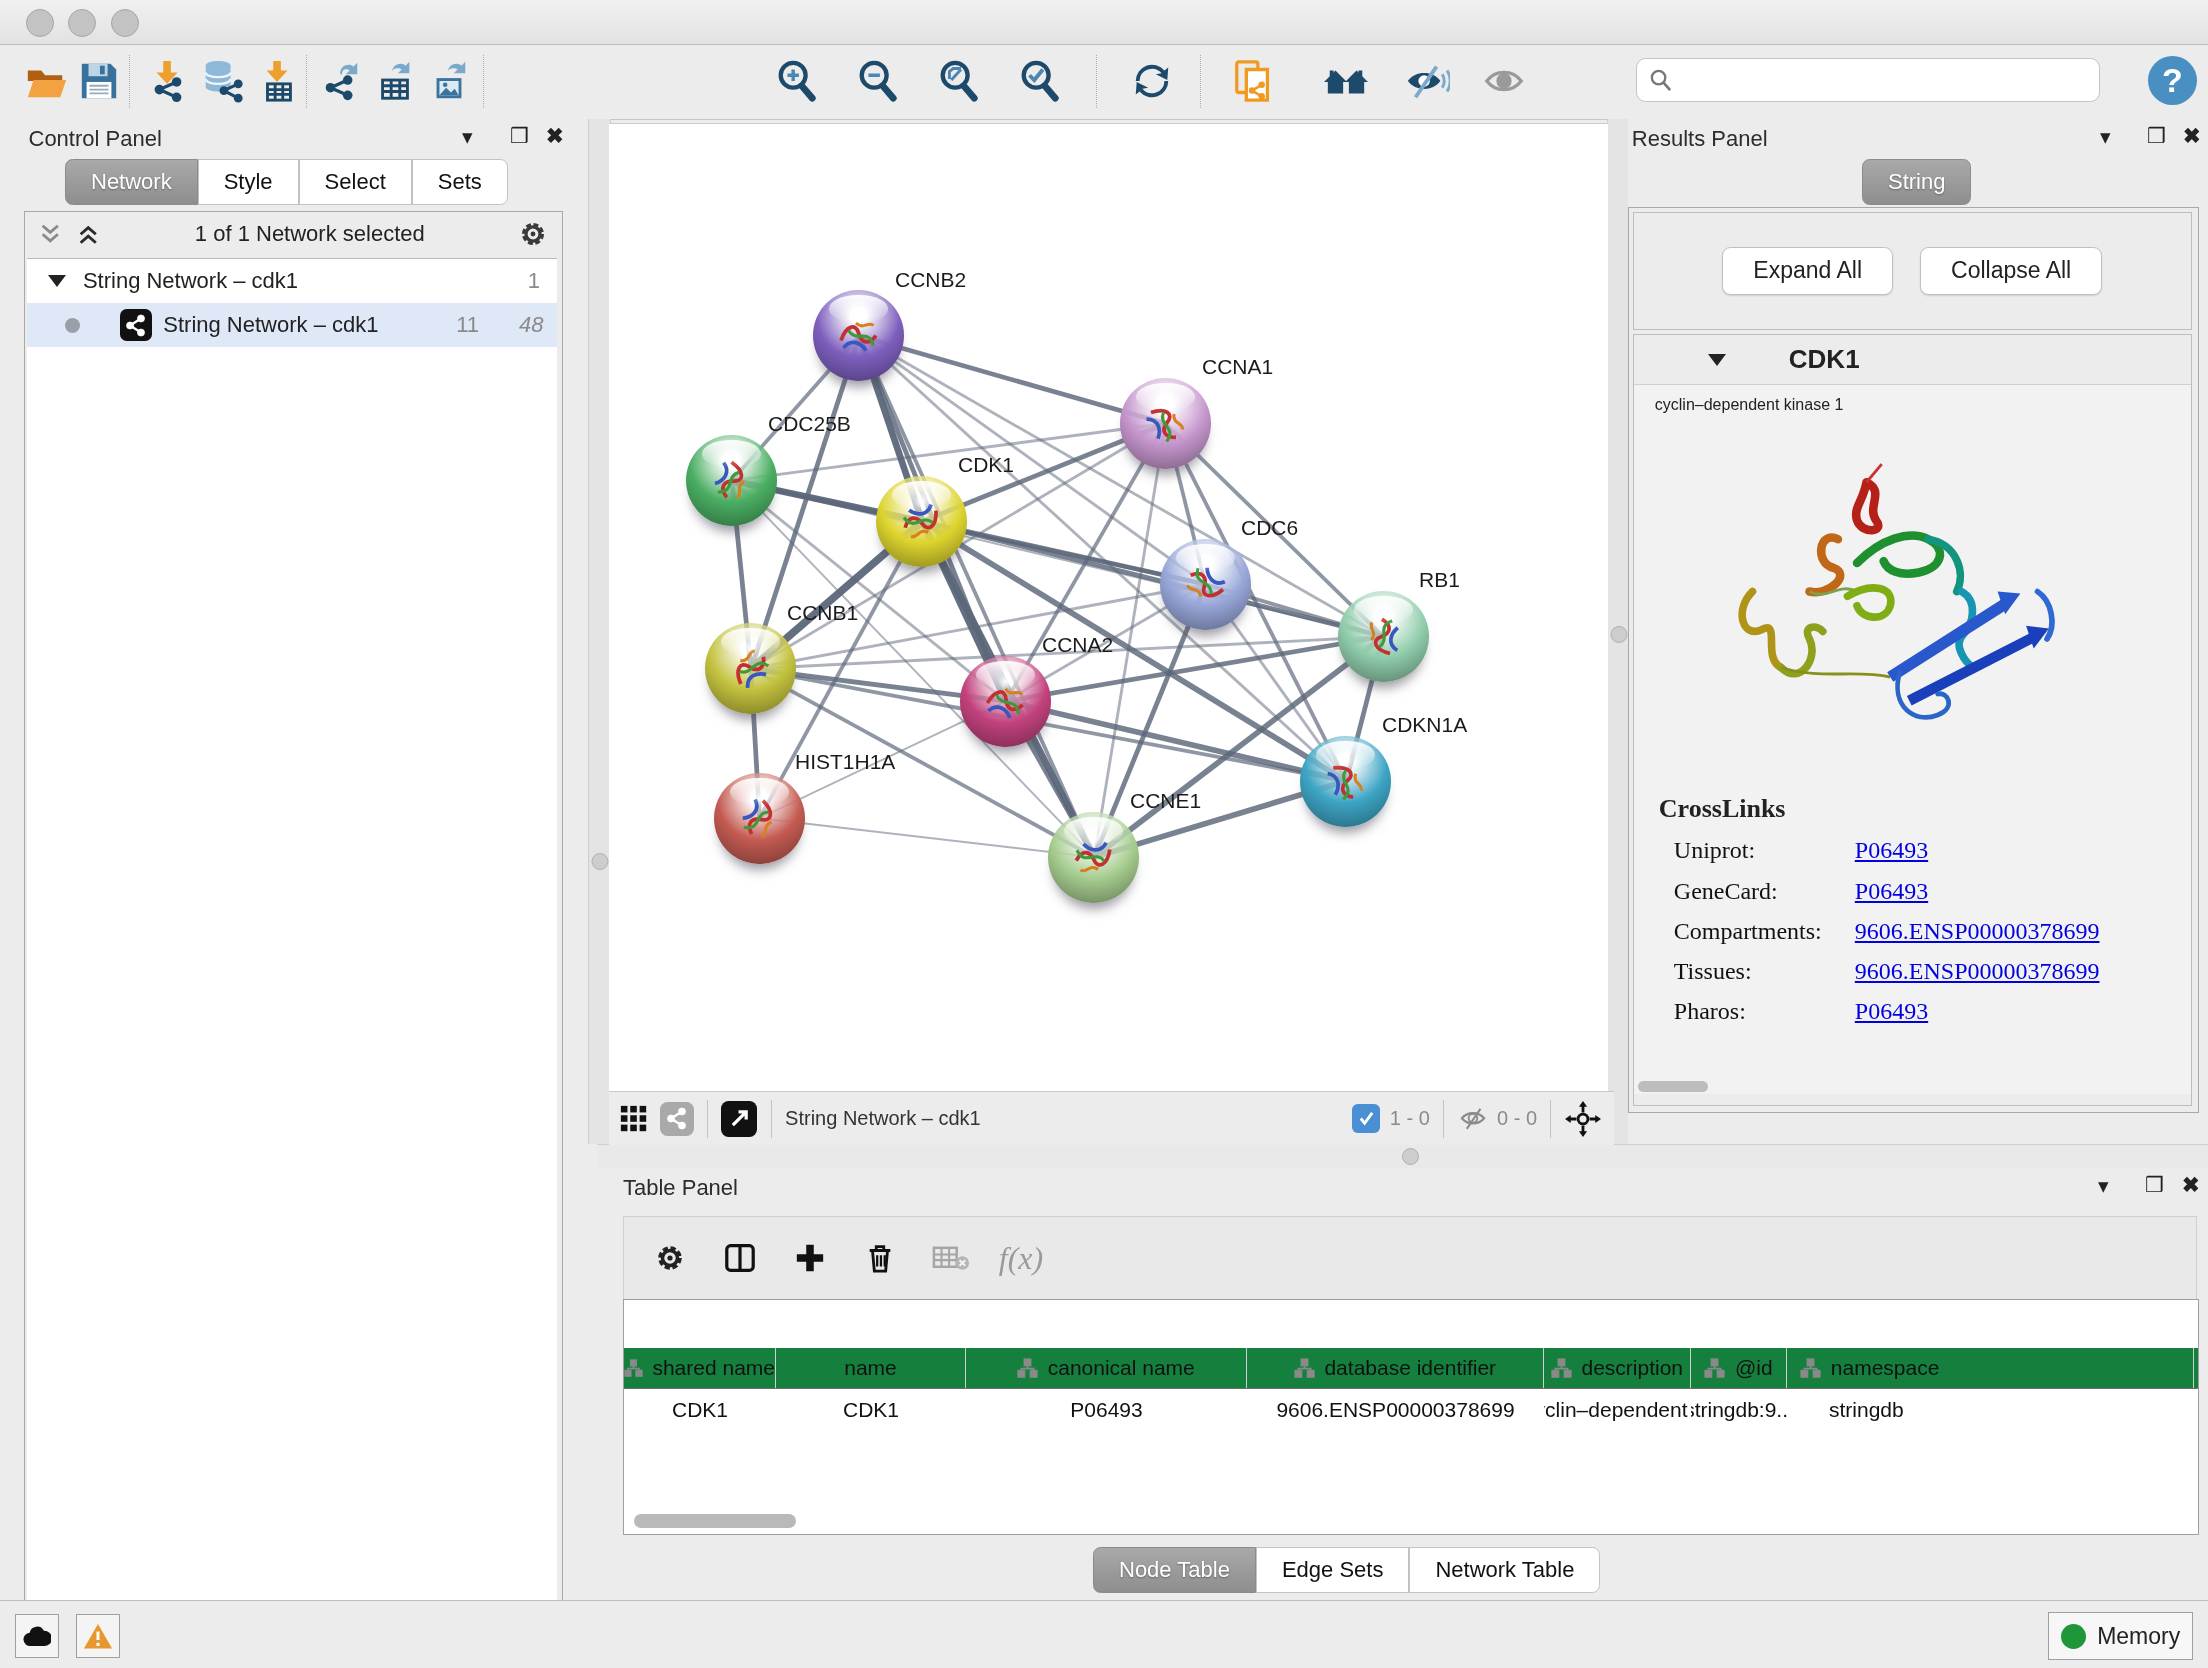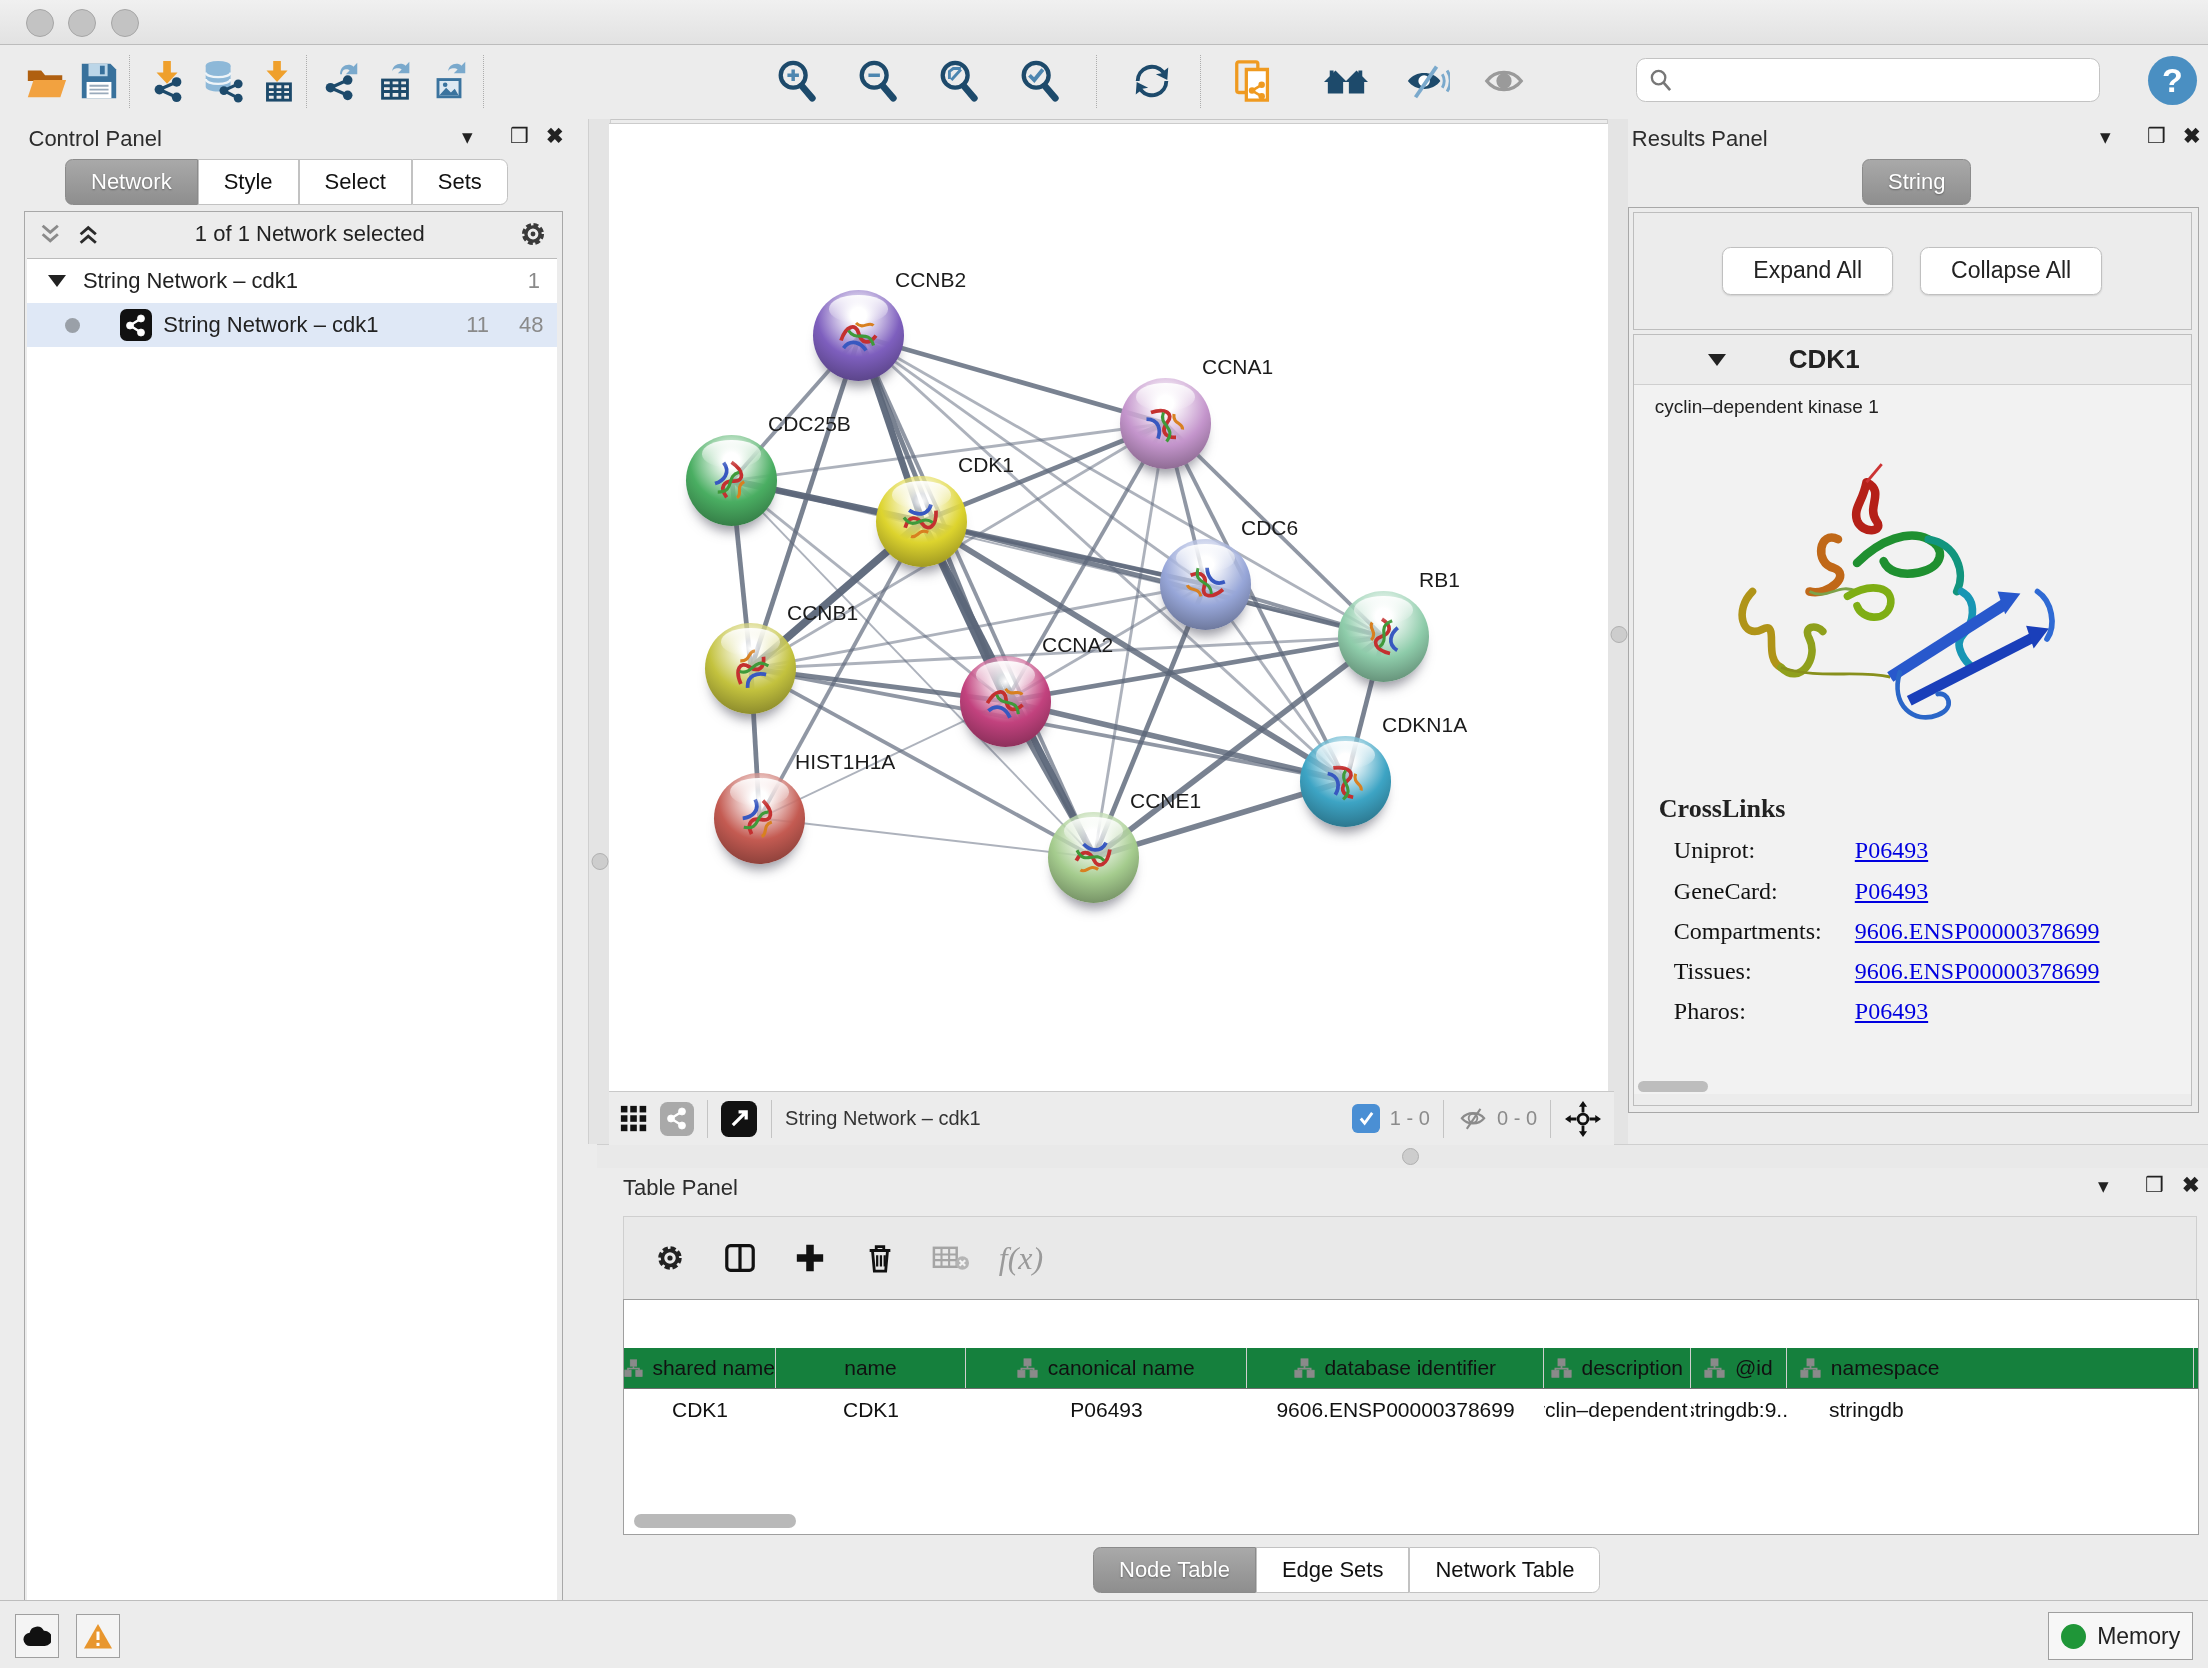--- a/index.html
+++ b/index.html
@@ -326,21 +326,21 @@
       </div>
       <div class="tree-row selected">
         <span style="width:15px;height:15px;border-radius:50%;background:#9aa0a8;margin-left:38px;"></span>
         <span class="share-badge" style="margin-left:40px;">
           <svg width="25" height="25" viewBox="0 0 32 32">
               <use href="#share-glyph" fill="#fff" stroke="#fff"></use>
             </svg>
         </span>
         <span style="margin-left:11.4px;">String Network – cdk1</span>
         <span class="count" style="margin-left:auto;">11</span>
-        <span class="count" style="margin-left:30px;margin-right:13.3px;">48</span>
+        <span class="count" style="margin-left:40px;margin-right:13.3px;font-style:italic;">48</span>
       </div>
     </div>
   </div>
 </div>
 
 <div class="abs vdiv" style="left:588px;">
     <span class="grip" style="top:734px;"></span>
   </div>
 <div class="abs vdiv" style="left:1607px;">
     <span class="grip" style="top:507px;"></span>
@@ -532,21 +532,21 @@
     <div class="rp-buttons">
       <div class="rp-btn">Expand All</div>
       <div class="rp-btn">Collapse All</div>
     </div>
     <div class="entry-box">
       <div class="entry-head">
         <span class="tri-down" style="margin-left:74px;"></span>
         <span style="margin-left:63px;font-size:26px;font-weight:bold;">CDK1</span>
       </div>
       <div class="entry-body">
-        <div style="position:absolute;left:21px;top:11.4px;font-size:19px;">cyclin–dependent kinase 1</div>
+        <div style="position:absolute;left:21px;top:11.4px;font-size:16px;">cyclin–dependent kinase 1</div>
 
         <svg width="361" height="314" viewBox="0 0 380 320" style="position:absolute;left:90px;top:59px;">
           <path d="M30 150 C10 170, 20 200, 40 190 C60 180, 40 220, 60 230" stroke="#b09418" stroke-width="8" fill="none" stroke-linecap="round"></path>
           <path d="M60 230 C80 250, 100 220, 90 200 C82 186, 98 184, 104 192" stroke="#8fa01c" stroke-width="8" fill="none" stroke-linecap="round"></path>
           <path d="M60 230 C100 243, 140 232, 175 240" stroke="#88901c" stroke-width="3" fill="none"></path>
           <path d="M120 95 C100 85, 95 120, 115 125 C135 132, 110 155, 90 150" stroke="#c06818" stroke-width="9" fill="none" stroke-linecap="round"></path>
           <path d="M150 35 C170 45, 150 60, 160 75 C170 88, 145 90, 140 75 C136 62, 146 56, 150 35" stroke="#b52018" stroke-width="9" fill="none" stroke-linecap="round"></path>
           <path d="M150 35 L166 16" stroke="#c33" stroke-width="3" fill="none"></path>
           <path d="M90 150 C110 160, 120 140, 140 150" stroke="#7ca24a" stroke-width="3" fill="none"></path>
           <path d="M140 120 C165 95, 195 85, 215 95 C235 105, 230 125, 205 130 C185 134, 172 128, 168 118" stroke="#1f9030" stroke-width="9" fill="none" stroke-linecap="round"></path>

